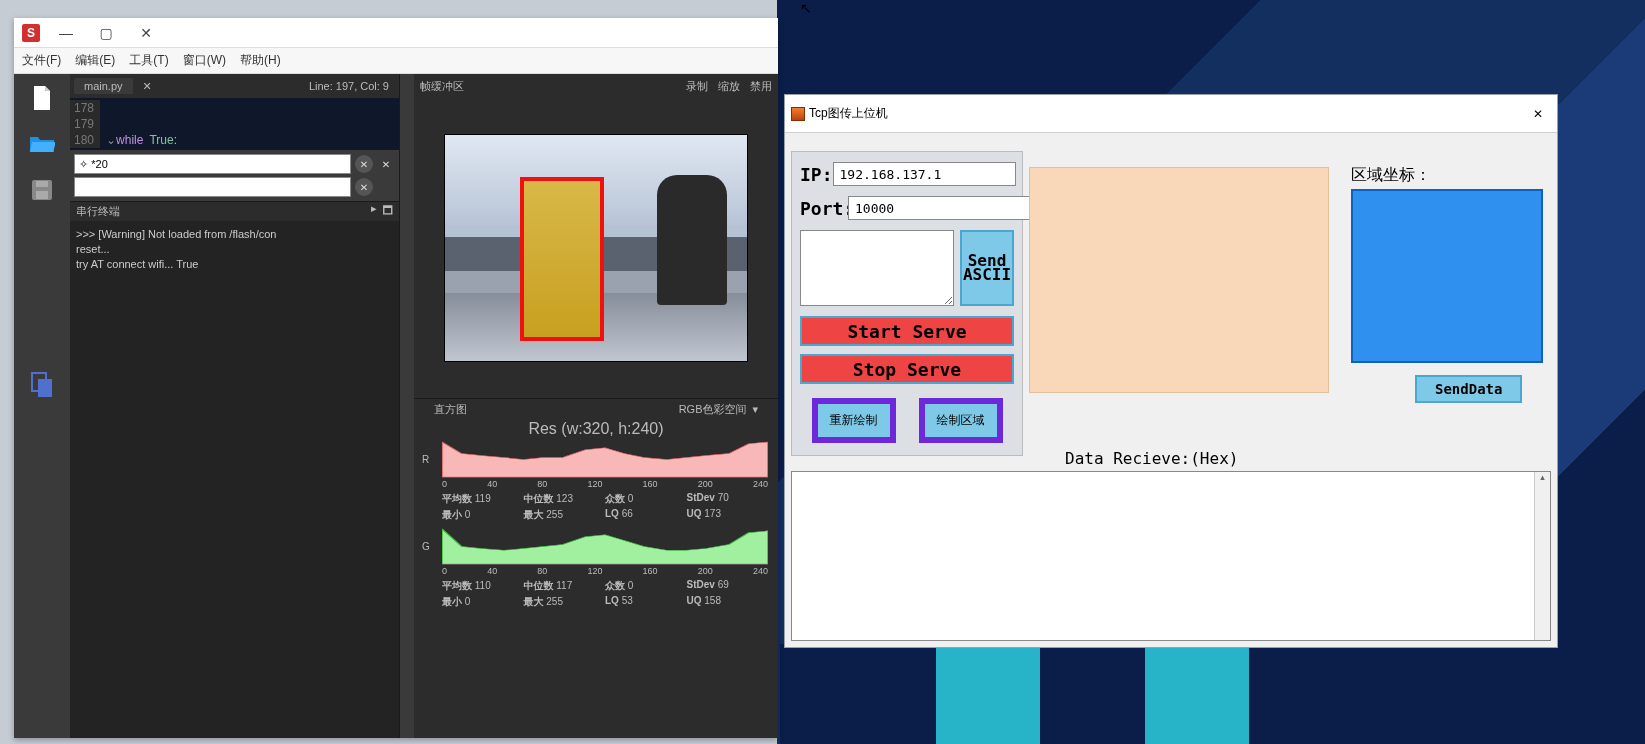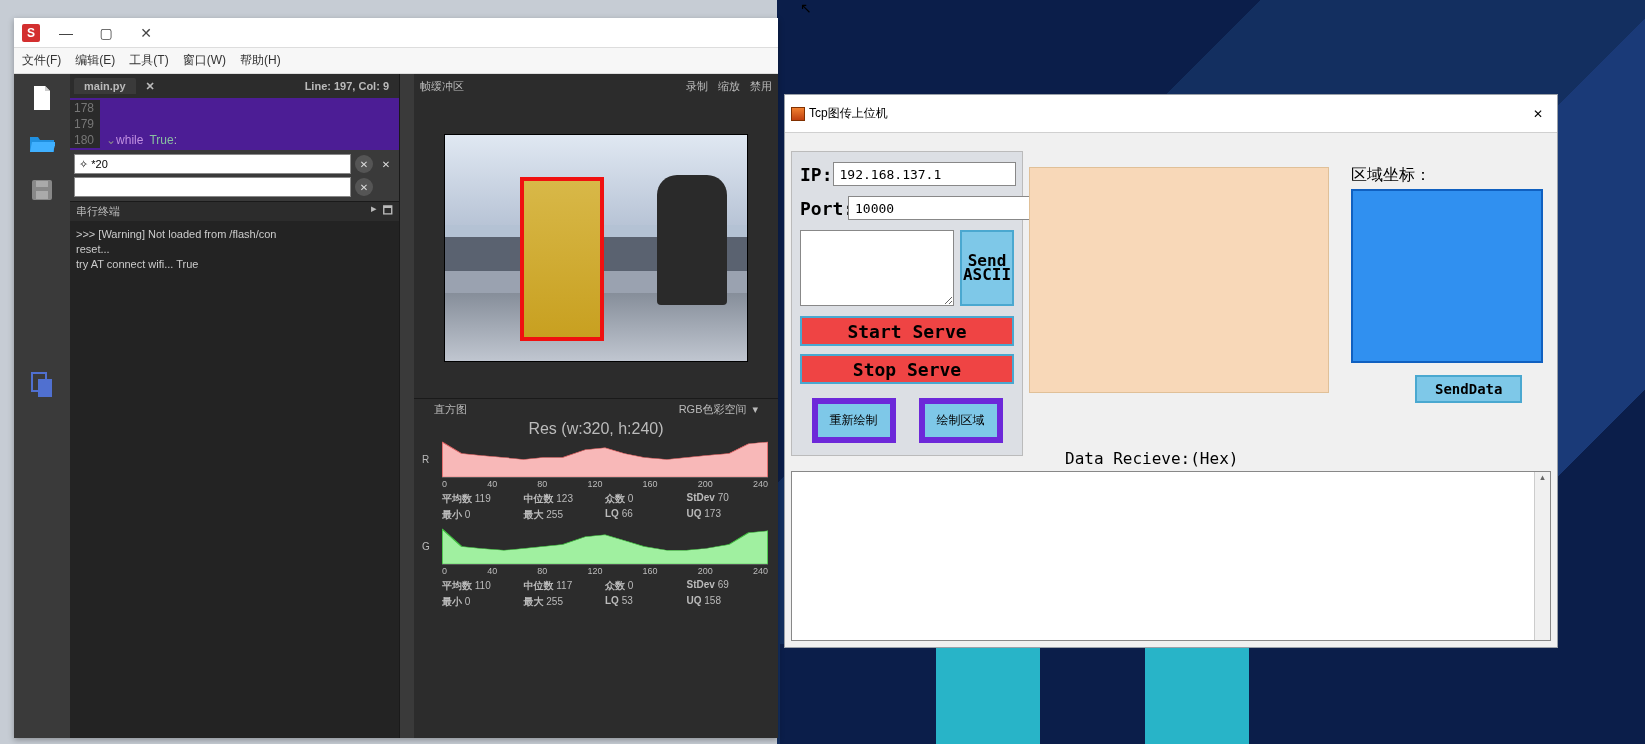--- a/index.html
+++ b/index.html
@@ -19,25 +19,25 @@
 .ide-titlebar { height:30px; background:#fff; display:flex; align-items:center; padding:0 8px; border-bottom:1px solid #ddd;}
 .ide-logo { width:18px;height:18px;background:#d32f2f;color:#fff;display:flex;align-items:center;justify-content:center;font-weight:bold;font-size:12px;border-radius:2px;margin-right:6px;}
 .ide-title { font-size:12px; color:#222; flex:1;}
 .winbtn { width:40px;text-align:center;font-size:14px;color:#444;cursor:default;}
 .ide-menubar { height:26px; background:#f7f7f7; display:flex;align-items:center;padding:0 8px;gap:14px;font-size:12px;color:#333;border-bottom:1px solid #ddd;}
 .ide-body { flex:1; display:flex; background:#2c2c2c; overflow:hidden;}
 .ide-leftbar { width:56px; background:#3a3a3a; display:flex;flex-direction:column;align-items:center;padding-top:10px;gap:18px;}
 .lb-icon { width:28px;height:28px; display:flex;align-items:center;justify-content:center;}
 .ide-main { flex:1; display:flex; }
 .ide-editor { width:330px; display:flex;flex-direction:column; border-right:1px solid #1a1a1a;}
-.ed-tabs { height:24px; background:#2c2c2c; display:flex;align-items:center;padding:0 4px;font-size:11px;color:#bbb;font-weight:bold;}
+.ed-tabs { height:24px; background:#2c2c2c; display:flex;align-items:center;padding:0 4px;font-size:11px;color:#bbb;}
 .ed-tab { background:#3a3a3a;padding:2px 10px;border-radius:2px 2px 0 0;}
 .ed-close { margin-left:6px;padding:0 4px;}
 .ed-pos { margin-left:auto;padding-right:6px;}
-.ed-code { background:#4c1d95; position:relative; padding:2px 0 2px 0;}
+.ed-code { background:#0f172a; position:relative; padding:2px 0 2px 0;}
 .code-line { display:flex; font-family:Consolas,monospace; font-size:12px; line-height:16px;}
 .ln { width:30px;text-align:right;color:#777;padding-right:6px;background:#2a2a2a;}
 .ct { color:#bbb; padding-left:6px;}
 .kw { color:#c090e0;} .lit { color:#88c0a0;} .pun{color:#bbb;}
 .ed-search { background:#3a3a3a; padding:4px; display:flex;flex-direction:column;gap:3px;}
 .srow { display:flex; align-items:center; gap:4px;}
 .sinput { flex:1; background:#fff; border:1px solid #888; height:20px; font-size:11px; padding:0 4px;}
 .sico { width:18px;height:18px;background:#555;border-radius:50%;display:flex;align-items:center;justify-content:center;font-size:10px;color:#ddd;}
 .ed-term-hdr { height:20px;background:#2c2c2c;display:flex;align-items:center;padding:0 6px;font-size:11px;color:#bbb;border-top:1px solid #1a1a1a;}
 .term-ctrl { margin-left:auto; display:flex; gap:6px;}

